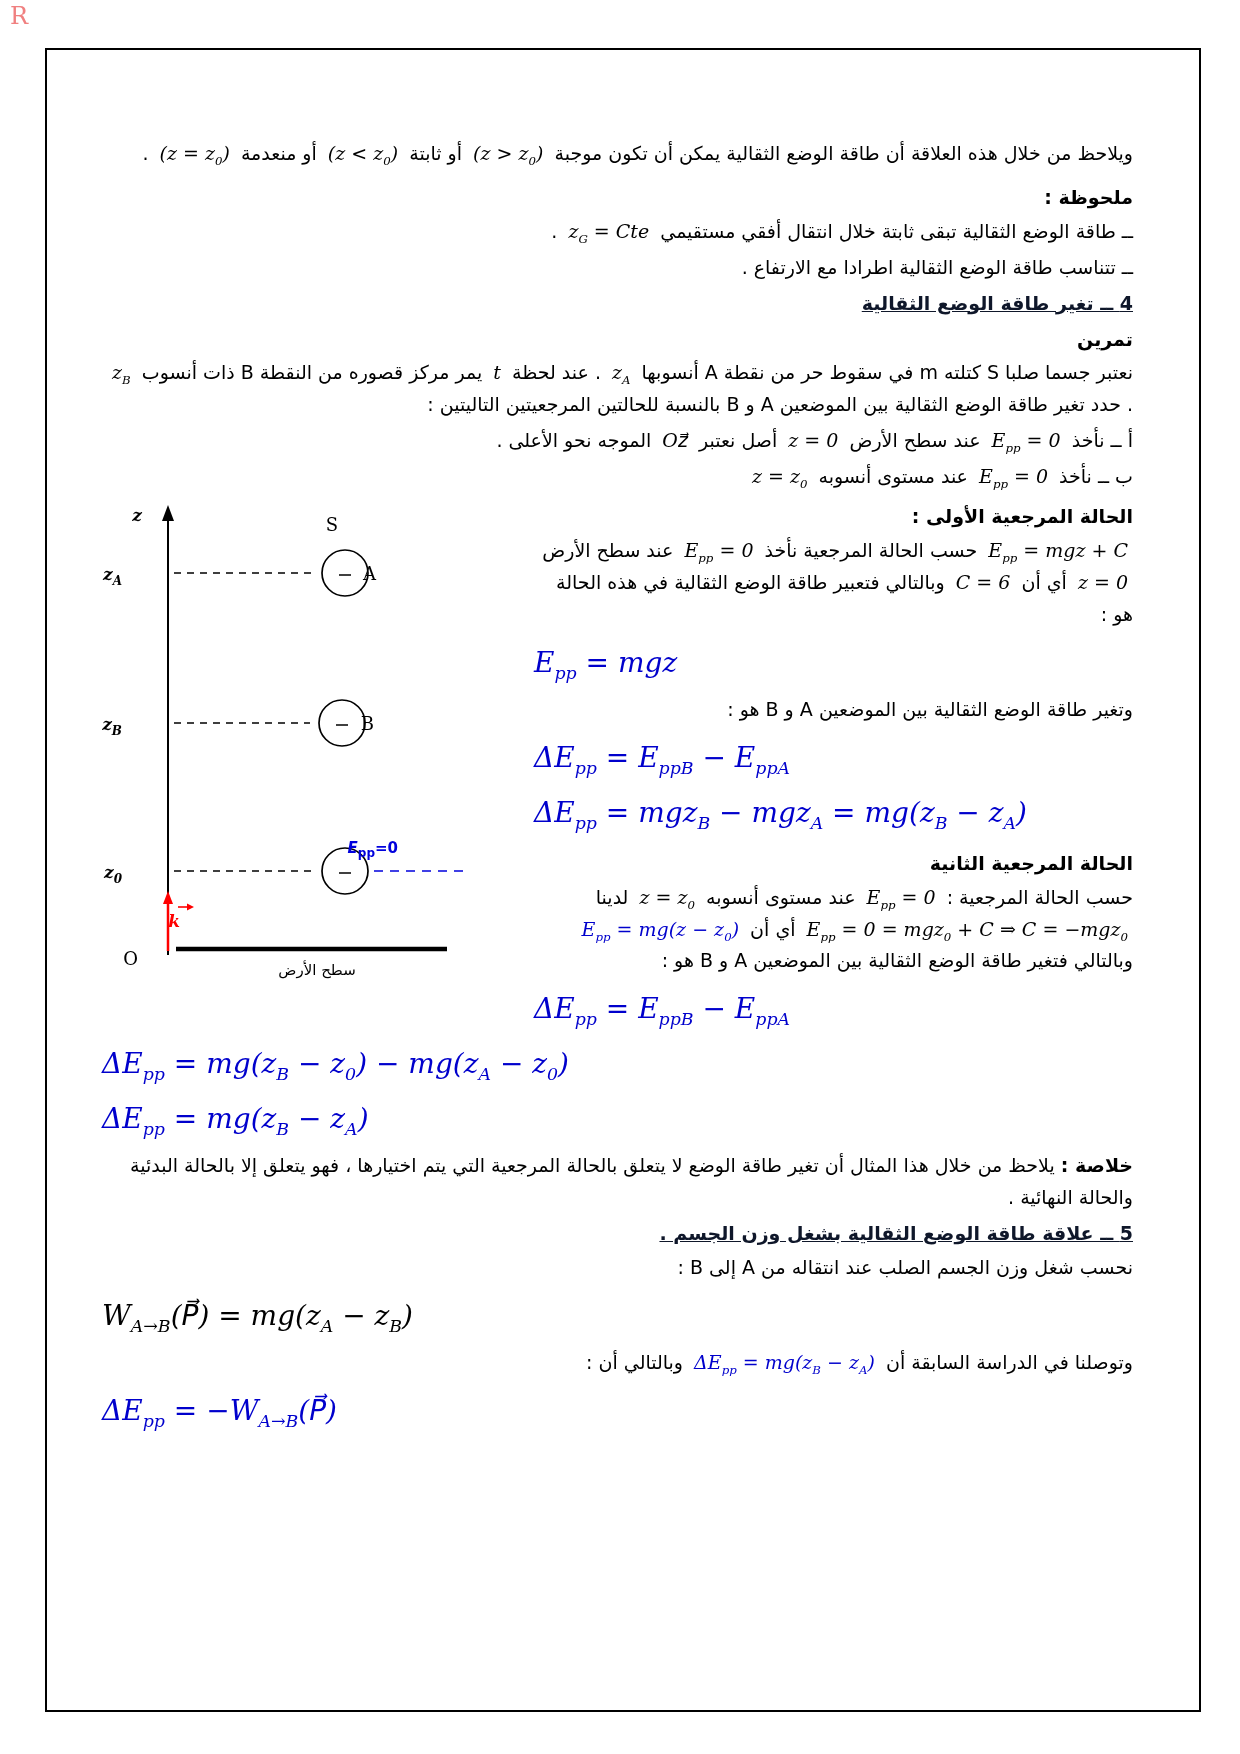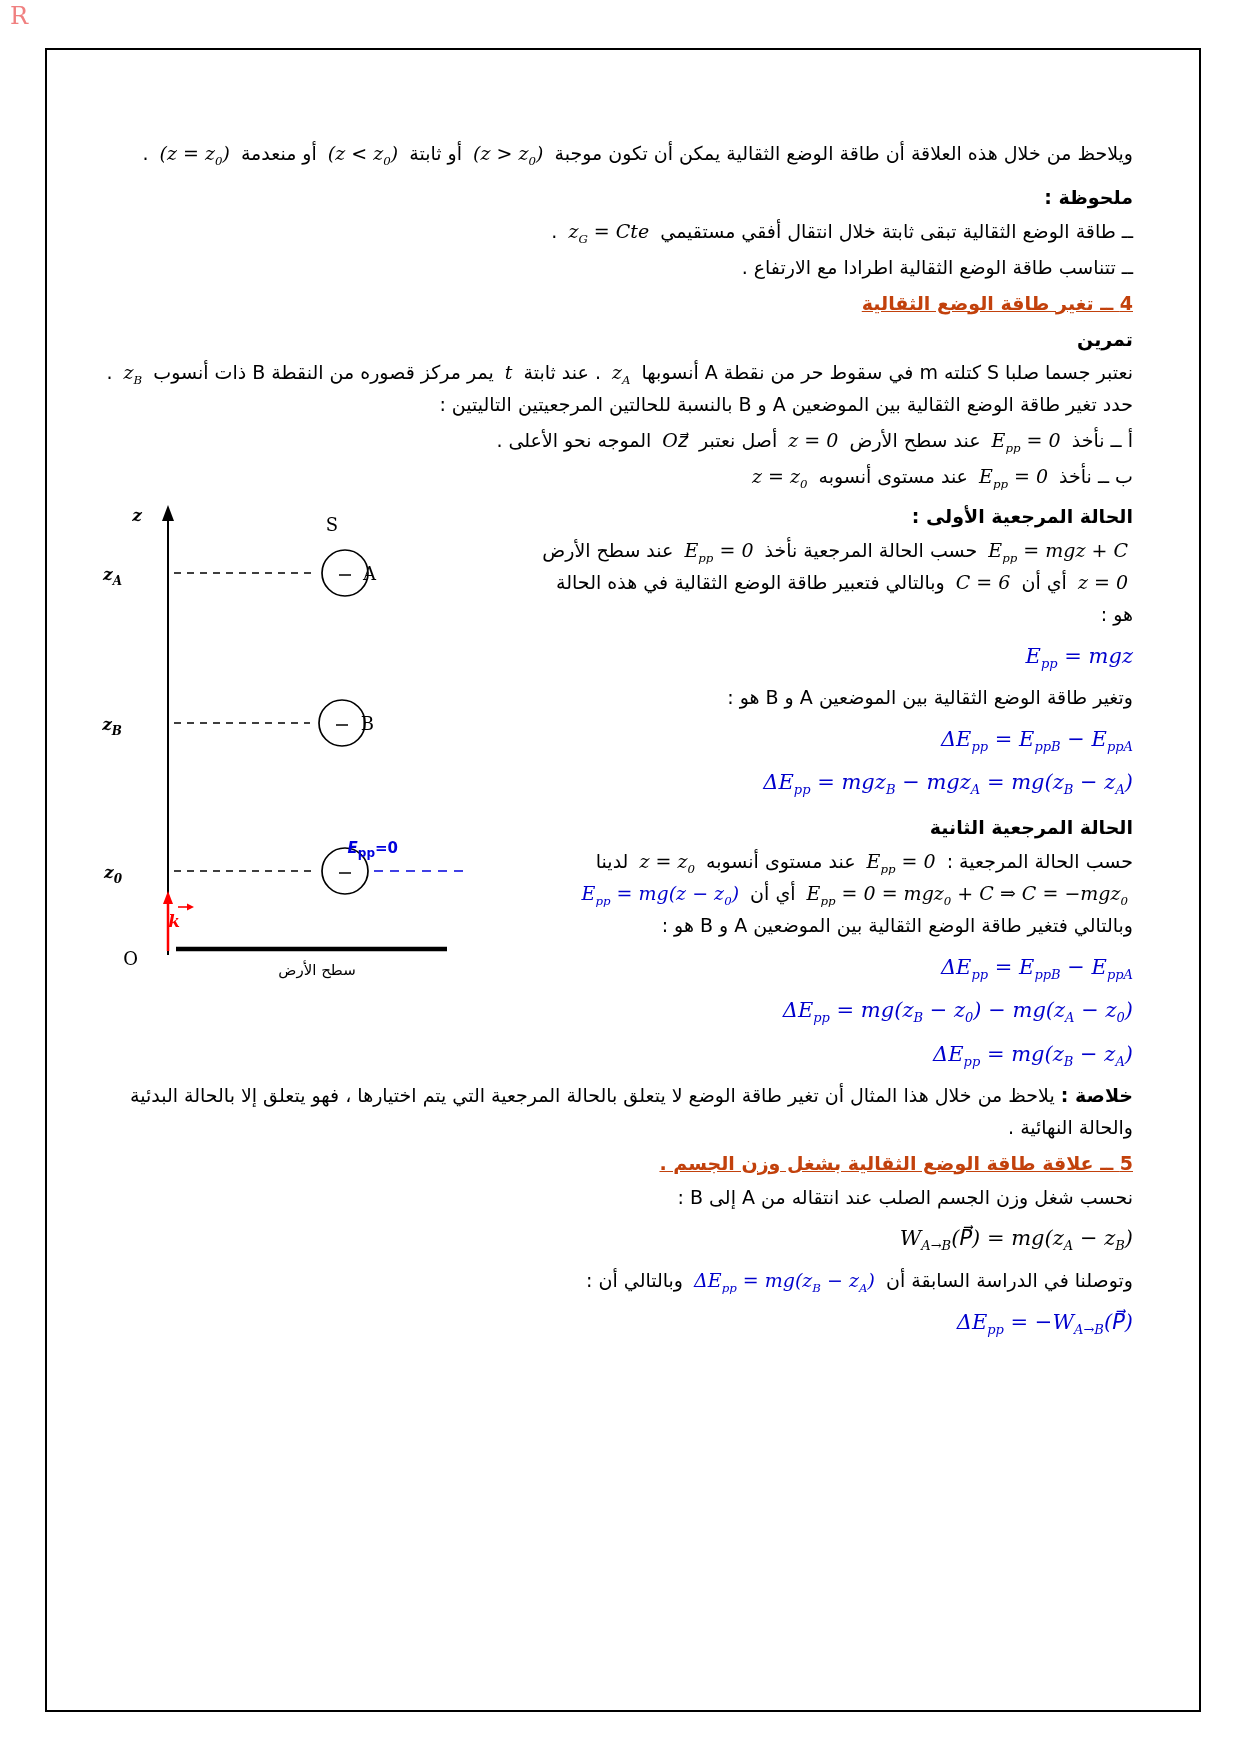--- a/index.html
+++ b/index.html
@@ -24,26 +24,26 @@
   .math {
     direction:ltr; unicode-bidi:isolate; display:inline-block;
     font-family:"DejaVu Serif","DejaVu Sans",serif; font-style:italic;
     padding:0 5px; white-space:nowrap;
   }
   sub { font-size:0.62em; line-height:0; }
   .heading {
     font-weight:bold; margin:12px 0 2px 0;
   }
   .heading-blue {
-    color:#c2410c; font-weight:bold; text-decoration:underline; margin:4px 0 2px 0;
+    color:#0f172a; font-weight:bold; text-decoration:underline; margin:4px 0 2px 0;
   }
   .formula {
-    direction:ltr; text-align:right;
+    direction:ltr; text-align:left;
     font-family:"DejaVu Serif","DejaVu Sans",serif; font-style:italic;
-    font-size:21px; margin:8px 0; white-space:nowrap;
+    font-size:28px; margin:8px 0; white-space:nowrap;
   }
   .blue { color:#0000cc; }
   .conclusion { clear:left; }
   .figure {
     float:left; width:420px; height:492px; margin:2px 12px 6px 0;
   }
   
   .axis { stroke:#000; stroke-width:2; }
   .dash { stroke:#000; stroke-width:1.6; stroke-dasharray:7 6; }
   .bluedash { stroke:#0000dd; stroke-width:1.7; stroke-dasharray:9 7; }
@@ -84,21 +84,21 @@
       <span>.</span>
     </p>
     <p class="para">ــ تتناسب طاقة الوضع الثقالية اطرادا مع الارتفاع .</p>
 
     <p class="heading-blue">4 ــ تغير طاقة الوضع الثقالية</p>
     <p class="heading" style="margin-top:4px;">تمرين</p>
 
     <p class="para">
       <span>نعتبر جسما صلبا S كتلته m في سقوط حر من نقطة A أنسوبها</span>
       <span class="math" dir="ltr">z<sub>A</sub></span>
-      <span>. عند ثابتة</span>
+      <span>. عند لحظة</span>
       <span class="math" dir="ltr">t</span>
       <span>يمر مركز قصوره من النقطة B ذات أنسوب</span>
       <span class="math" dir="ltr">z<sub>B</sub></span>
       <span>. حدد تغير طاقة الوضع الثقالية بين الموضعين A و B بالنسبة للحالتين المرجعيتين التاليتين :</span>
     </p>
 
     <p class="para">
       <span>أ ــ نأخذ</span>
       <span class="math" dir="ltr">E<sub>pp</sub> = 0</span>
       <span>عند سطح الأرض</span>

